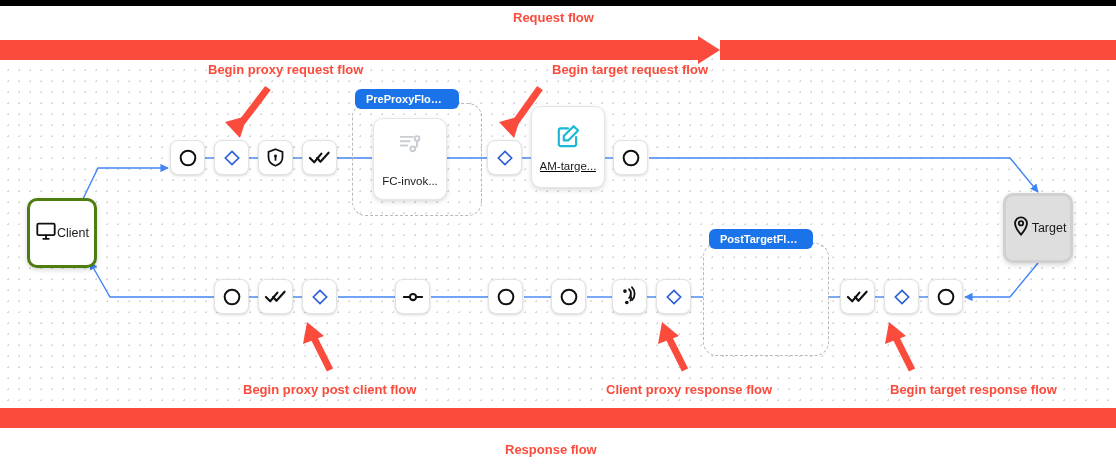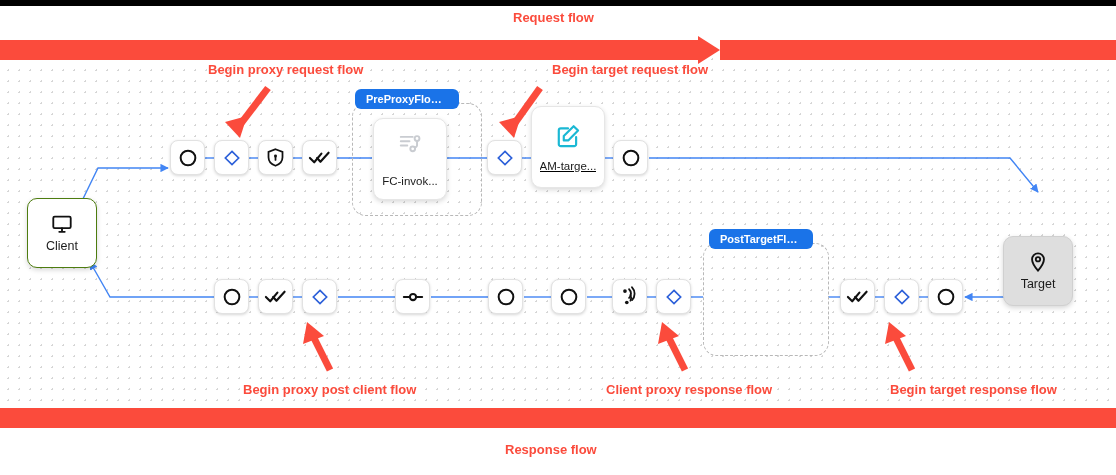--- a/index.html
+++ b/index.html
@@ -142,30 +142,30 @@
     text-overflow: ellipsis;
     white-space: nowrap;
     text-align: center;
   }
 
   
   .endpoint {
     position: absolute;
     width: 70px; height: 70px;
     border-radius: 10px;
-    border: 1px solid #4d7c0f;
+    border: 3px solid #4d7c0f;
     box-shadow: 0 2px 5px rgba(0,0,0,0.16);
     display: flex;
-    flex-direction: column;
+    flex-direction: row;
     align-items: center;
     justify-content: center;
     gap: 0;
   }
   .endpoint.client { background: #ffffff; }
-  .endpoint.target { background: #dedede; border-color: #d0d0d0; margin-top: 43px; }
+  .endpoint.target { background: #dedede; border-color: #d0d0d0; }
   .endpoint .elabel {
     font-size: 12.5px;
     color: #1b1b1b;
   }
 
   
   .wires {
     position: absolute;
     left: 0; top: 0;
     width: 1116px; height: 475px;

